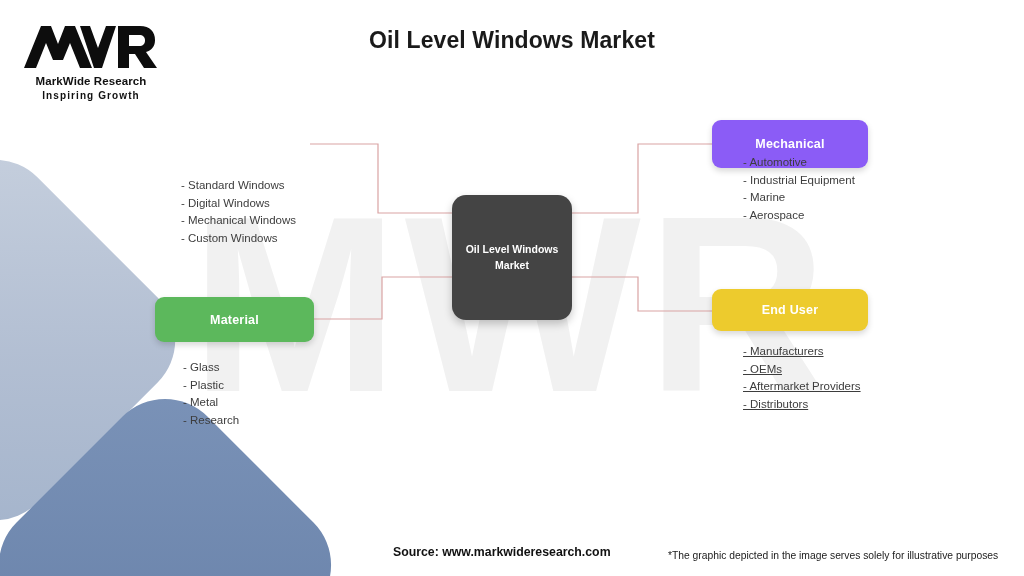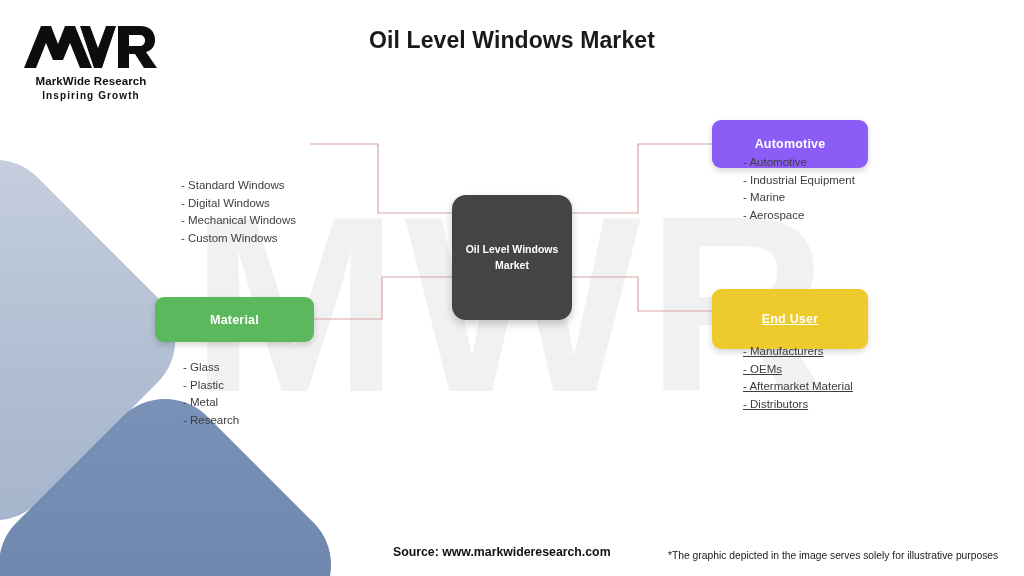--- a/index.html
+++ b/index.html
@@ -123,21 +123,21 @@
     color: #ffffff;
     font-weight: 700;
     font-size: 12.5px;
     letter-spacing: .2px;
     box-shadow: 0 3px 6px rgba(0,0,0,.16);
     text-align: center;
   }
   .node.product-type { left: 153px; top: 120px; width: 157px; height: 48px; background: #e8545b; }
   .node.application  { left: 712px; top: 120px; width: 156px; height: 48px; background: #8b5cf6; }
   .node.material     { left: 155px; top: 297px; width: 159px; height: 45px; background: #5cb85c; }
-  .node.end-user     { left: 712px; top: 289px; width: 156px; height: 60px; background: #edcb2d; text-decoration: underline; }
+  .node.end-user     { left: 712px; top: 289px; width: 156px; height: 42px; background: #edcb2d; }
 
   .center-node {
     position: absolute;
     left: 452px;
     top: 195px;
     width: 120px;
     height: 125px;
     background: #444444;
     border-radius: 14px;
     display: flex;
@@ -217,21 +217,21 @@
       <path d="M314 319 L382 319 L382 277 L452 277"></path>
       <path d="M572 277 L638 277 L638 311 L712 311"></path>
     </g>
   </svg>
 
   <div class="center-node">
     <div class="center-node-label">Oil Level Windows Market</div>
   </div>
 
   <div class="node application">
-    <span>Automotive</span>
+    <span>Mechanical</span>
   </div>
   <div class="node material">
     <span>Material</span>
   </div>
   <div class="node end-user">
     <span>End User</span>
   </div>
 
   <div class="item-list product-type">
     <div class="item">- Standard Windows</div>
@@ -250,20 +250,20 @@
   <div class="item-list material">
     <div class="item">- Glass</div>
     <div class="item">- Plastic</div>
     <div class="item">- Metal</div>
     <div class="item">- Research</div>
   </div>
 
   <div class="item-list end-user">
     <div class="item">- Manufacturers</div>
     <div class="item">- OEMs</div>
-    <div class="item">- Aftermarket Material</div>
+    <div class="item">- Aftermarket Providers</div>
     <div class="item">- Distributors</div>
   </div>
 
   <div class="source">Source: www.markwideresearch.com</div>
   <div class="disclaimer">*The graphic depicted in the image serves solely for illustrative purposes</div>
 
 </div>
 
 </body></html>

